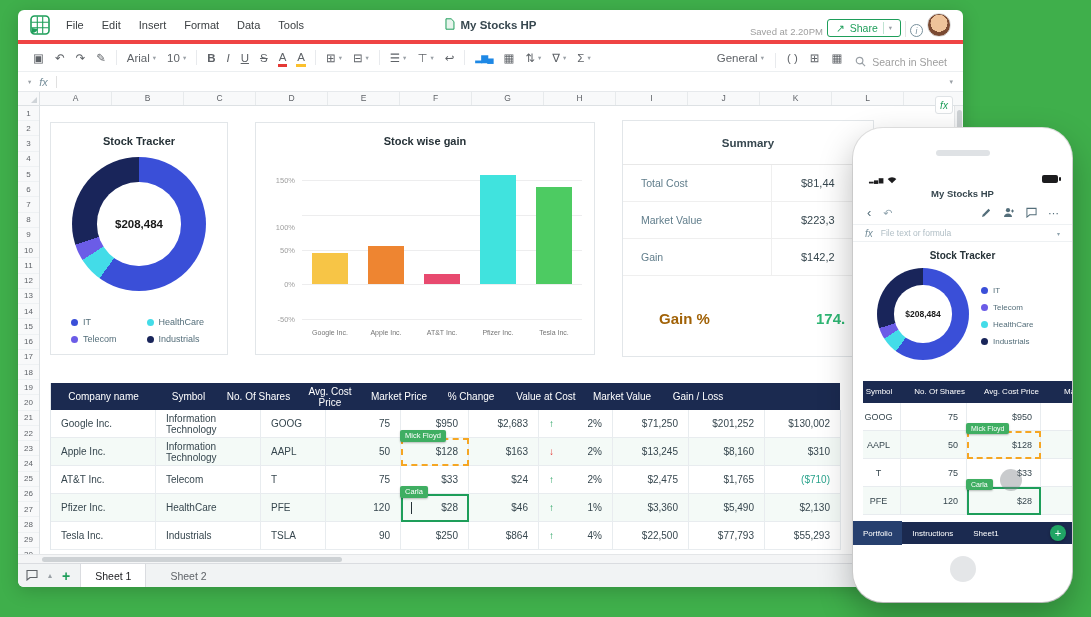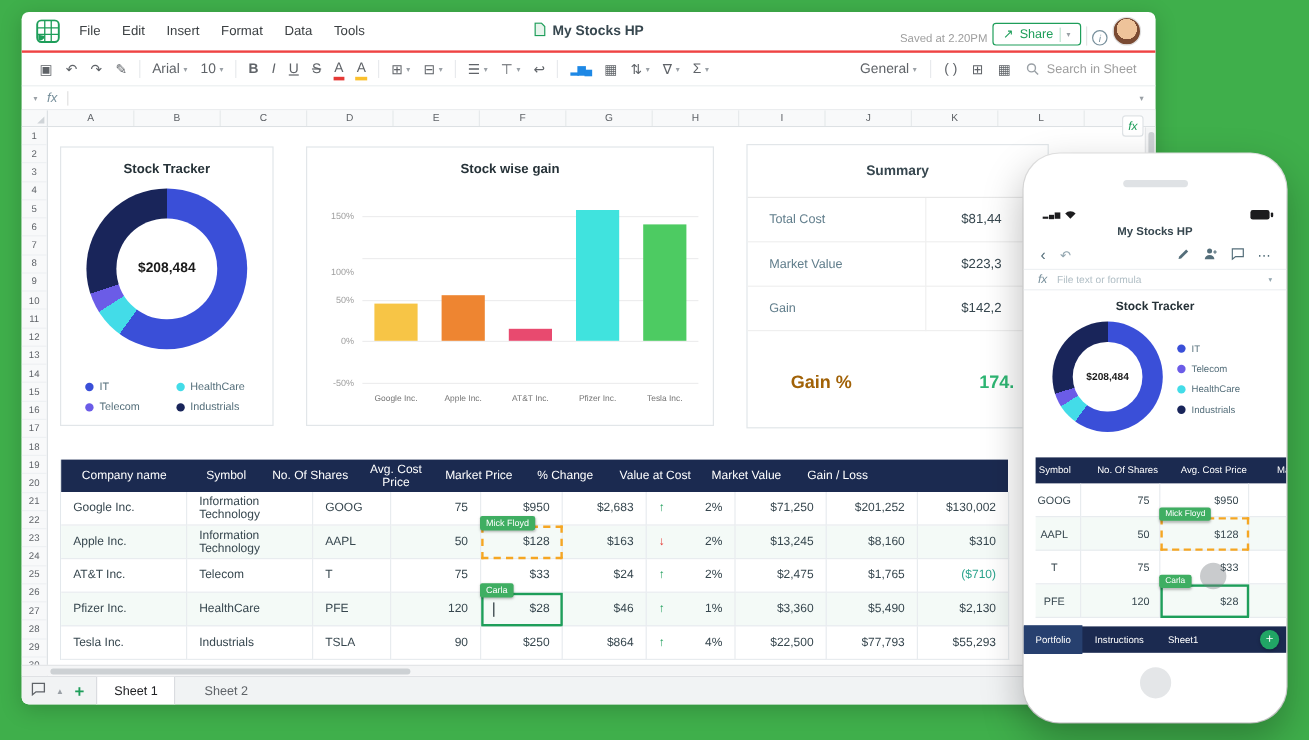--- a/index.html
+++ b/index.html
@@ -3,21 +3,21 @@
 <meta charset="utf-8">
 <style>
   *{margin:0;padding:0;box-sizing:border-box;font-family:"Liberation Sans",sans-serif;}
   html,body{width:1091px;height:617px;}
   body{background:#3faf4b;position:relative;overflow:hidden;}
 
   
   .win{position:absolute;left:18px;top:10px;width:945px;height:577px;background:#fff;border-radius:6px;
        box-shadow:0 4px 18px rgba(0,0,0,.18);overflow:hidden;}
 
-  .menubar{position:relative;height:34px;display:flex;align-items:center;padding:0 12px;border-bottom:2px solid #ef4444;}
+  .menubar{position:relative;height:34px;display:flex;align-items:center;padding:0 12px;border-bottom:4px solid #ef4444;}
   .logo{width:20px;height:20px;margin-right:16px;flex:none;}
   .menus{display:flex;gap:18px;}
   .menu-item{font-size:11px;color:#3c4043;}
   .doc-title{position:absolute;left:50%;top:50%;transform:translate(-50%,-50%);display:flex;align-items:center;gap:6px;font-size:11.5px;color:#37474f;font-weight:bold;}
   .mb-right{margin-left:auto;display:flex;align-items:flex-end;gap:4px;}
   .saved{font-size:9.5px;color:#9e9e9e;}
   .share-btn{display:flex;align-items:center;gap:5px;border:1px solid #1e9e5a;color:#1e9e5a;font-size:10.5px;padding:2px 8px;border-radius:3px;}
   .share-btn .ssep{width:1px;height:12px;background:#bfe3d2;}
   .share-btn .car{font-size:6.5px;}
   .mb-div{width:1px;height:16px;background:#e4e4e4;}
@@ -26,21 +26,21 @@
 
   .toolbar{height:28px;display:flex;align-items:center;padding:0 10px;border-bottom:1px solid #eceff1;color:#5f6368;font-size:11.5px;gap:1px;}
   .tb{padding:0 5px;display:flex;align-items:center;gap:3px;height:20px;border-radius:3px;white-space:nowrap;}
   .car{font-size:6.5px;color:#9aa0a6;}
   .tsep{width:1px;height:15px;background:#e8eaed;margin:0 4px;flex:none;}
   .bold{font-weight:bold;} .ital{font-style:italic;} .und{text-decoration:underline;} .strike{text-decoration:line-through;}
   .a-ico{position:relative;padding-bottom:2px;}
   .a-ico::after{content:"";position:absolute;left:4px;right:4px;bottom:1px;height:3px;background:#e53935;}
   .a-ico.fill::after{background:#fbc02d;}
   .chart-ico{color:#1e88e5;font-size:9px;letter-spacing:-1px;}
-  .tb-right{margin-left:auto;display:flex;align-items:center;gap:2px;}
+  .tb-right{margin-left:auto;display:flex;align-items:flex-end;gap:2px;}
   .search{display:flex;align-items:center;gap:6px;color:#9e9e9e;font-size:10.5px;padding:0 6px;}
 
   .fbar{height:20px;display:flex;align-items:center;border-bottom:1px solid #e6e9ec;padding:0 10px;gap:8px;}
   .fbar .fx{font-style:italic;font-size:11px;color:#78909c;}
   .fbar .chev{margin-left:auto;color:#9aa0a6;font-size:7px;}
   .fdiv{width:1px;height:12px;background:#e0e0e0;}
 
   .colheads{height:14px;display:flex;background:#f8f9fa;border-bottom:1px solid #dde1e4;font-size:8.5px;color:#5f6368;}
   .corner{width:22px;flex:none;border-right:1px solid #dde1e4;position:relative;}
   .corner::after{content:"";position:absolute;right:2px;bottom:2px;border-left:6px solid transparent;border-bottom:6px solid #cfd4d8;}

